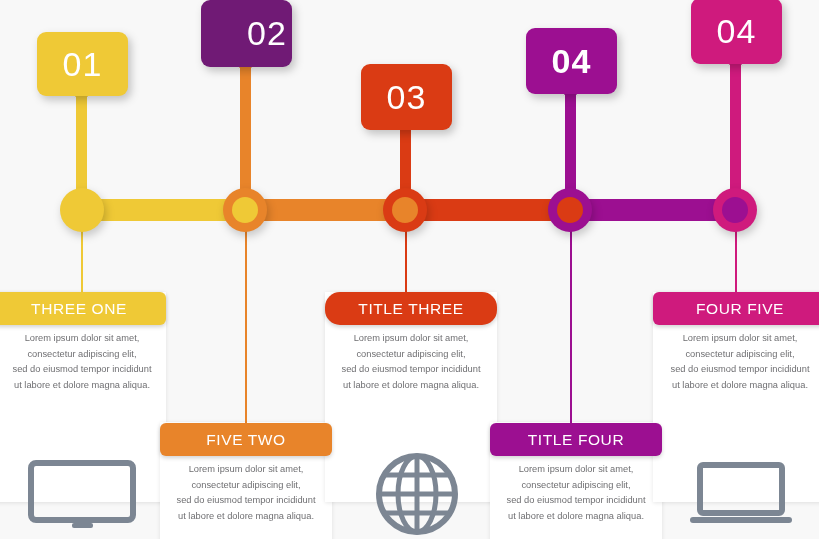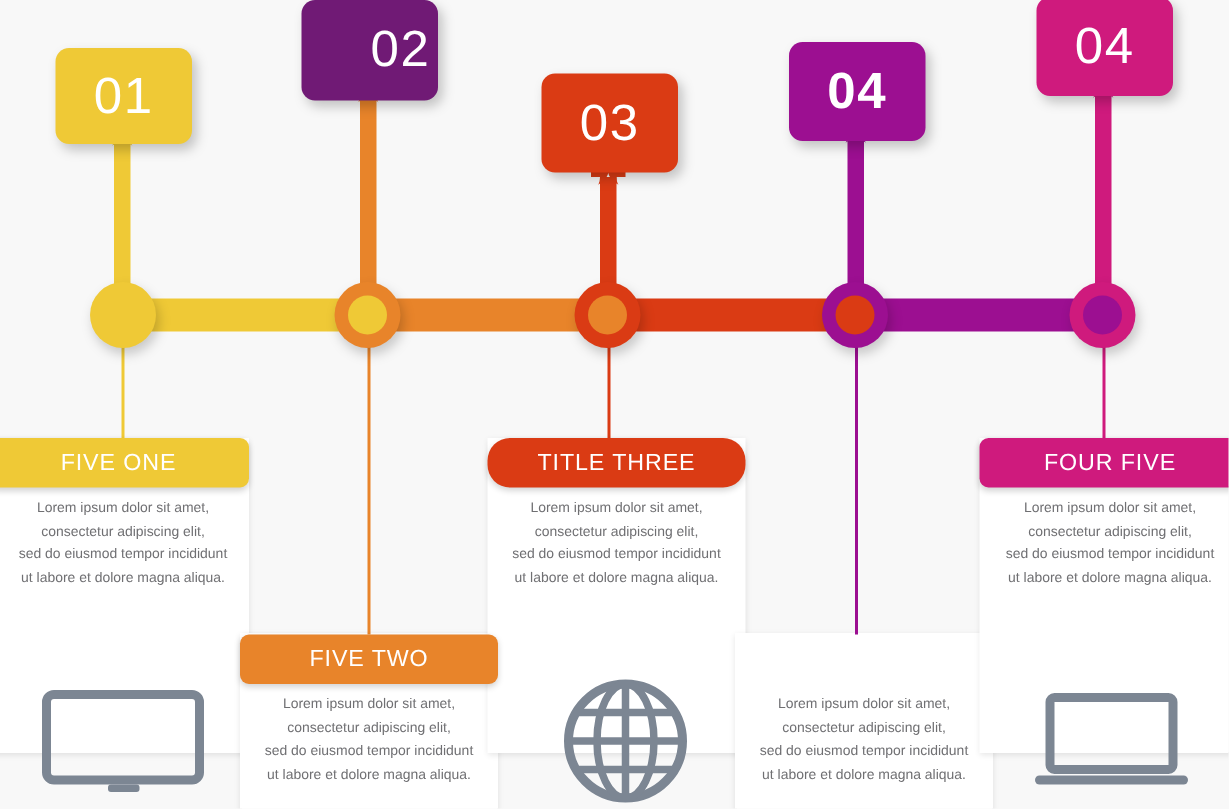--- a/index.html
+++ b/index.html
@@ -120,21 +120,21 @@
   <div class="stem" style="left:240px; top:63px; height:142px; background:#e8842a;"></div>
   <div class="fillet l" style="left:228px; top:63px; box-shadow:6px -6px 0 0 #e8842a;"></div>
   <div class="fillet r" style="left:251px; top:63px; box-shadow:-6px -6px 0 0 #e8842a;"></div>
   <div class="badge" style="left:201px; top:0px; width:91px; height:67px; background:#701a75;padding-left:41px;">
     <span>02</span>
   </div>
 
   <div class="stem" style="left:400px; top:118px; height:88px; background:#da3b14;"></div>
   <div class="fillet l" style="left:388px; top:118px; box-shadow:6px -6px 0 0 #da3b14;"></div>
   <div class="fillet r" style="left:411px; top:118px; box-shadow:-6px -6px 0 0 #da3b14;"></div>
-  <div class="badge" style="left:361px; top:49px; width:91px; height:66px; background:#da3b14;">
+  <div class="badge" style="left:361px; top:64px; width:91px; height:66px; background:#da3b14;">
     <span>03</span>
   </div>
 
   <div class="stem" style="left:565px; top:90px; height:116px; background:#9c0f91;"></div>
   <div class="fillet l" style="left:553px; top:90px; box-shadow:6px -6px 0 0 #9c0f91;"></div>
   <div class="fillet r" style="left:576px; top:90px; box-shadow:-6px -6px 0 0 #9c0f91;"></div>
   <div class="badge" style="left:526px; top:28px; width:91px; height:66px; background:#9c0f91;font-weight:bold;">
     <span>04</span>
   </div>
 
@@ -157,21 +157,21 @@
 
   <div class="node-outer" style="left:548px; top:188px; background:#9c0f91;">
     <div class="node-inner" style="left:9px; top:9px; background:#da3b14;"></div>
   </div>
 
   <div class="node-outer" style="left:713px; top:188px; background:#cf1a7d;">
     <div class="node-inner" style="left:9px; top:9px; background:#9c0f91;"></div>
   </div>
 
   <div class="title-bar" style="left:-8px; top:292px; width:174px; height:33px; background:#efc936;">
-    <span>FIVE ONE</span>
+    <span>THREE ONE</span>
   </div>
   <div class="body-text" style="left:6px; top:331px; width:152px;">
     <div>Lorem ipsum dolor sit amet,</div>
     <div>consectetur adipiscing elit,</div>
     <div>sed do eiusmod tempor incididunt</div>
     <div>ut labore et dolore magna aliqua.</div>
   </div>
 
   <div class="title-bar" style="left:160px; top:423px; width:172px; height:33px; background:#e8842a;">
     <span>FIVE TWO</span>
@@ -186,20 +186,23 @@
   <div class="title-bar" style="left:325px; top:292px; width:172px; height:33px; background:#da3b14;border-radius:15px;">
     <span>TITLE THREE</span>
   </div>
   <div class="body-text" style="left:335px; top:331px; width:152px;">
     <div>Lorem ipsum dolor sit amet,</div>
     <div>consectetur adipiscing elit,</div>
     <div>sed do eiusmod tempor incididunt</div>
     <div>ut labore et dolore magna aliqua.</div>
   </div>
 
+  <div class="title-bar" style="left:490px; top:423px; width:172px; height:33px; background:#9c0f91;">
+    <span>TITLE FOUR</span>
+  </div>
   <div class="body-text" style="left:500px; top:462px; width:152px;">
     <div>Lorem ipsum dolor sit amet,</div>
     <div>consectetur adipiscing elit,</div>
     <div>sed do eiusmod tempor incididunt</div>
     <div>ut labore et dolore magna aliqua.</div>
   </div>
 
   <div class="title-bar" style="left:653px; top:292px; width:174px; height:33px; background:#cf1a7d;">
     <span>FOUR FIVE</span>
   </div>

